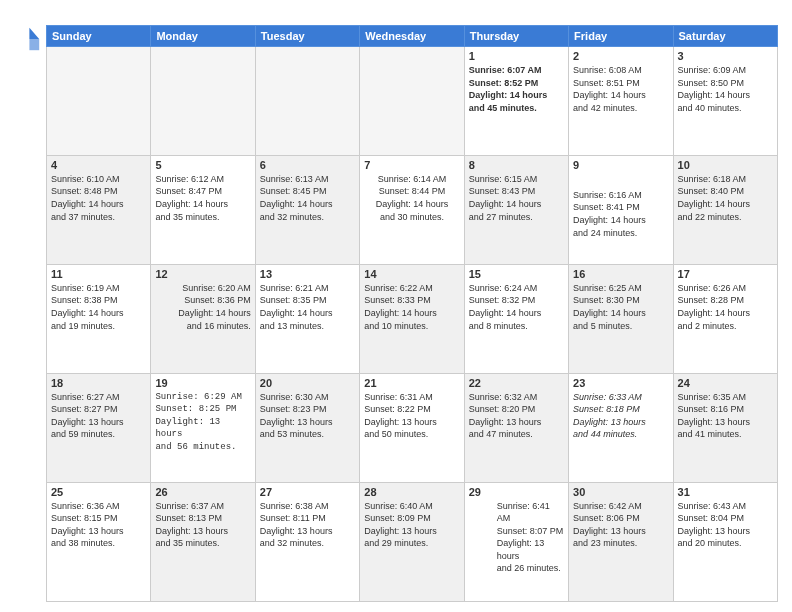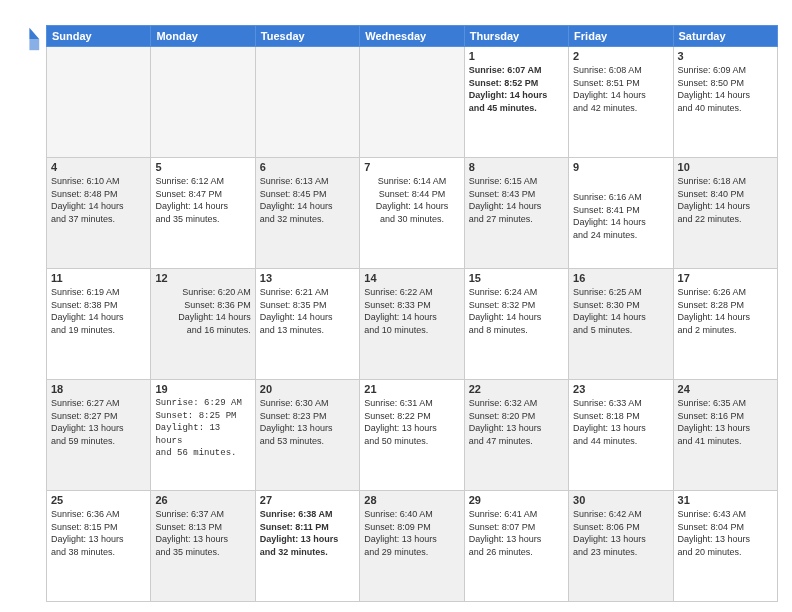--- a/index.html
+++ b/index.html
@@ -298,21 +298,21 @@
           </td>
           <td class="shaded">
             <span class="day-num">22</span>
             <div class="day-info" style="white-space: pre-line;">Sunrise: 6:32 AM
 Sunset: 8:20 PM
 Daylight: 13 hours
 and 47 minutes.</div>
           </td>
           <td>
             <span class="day-num">23</span>
-            <div class="day-info" style="white-space: pre-line;">Sunrise: 6:33 AM
+            <div class="day-info" style="white-space: pre-line; font-style: italic;">Sunrise: 6:33 AM
 Sunset: 8:18 PM
 Daylight: 13 hours
 and 44 minutes.</div>
           </td>
           <td class="shaded">
             <span class="day-num">24</span>
             <div class="day-info" style="white-space: pre-line;">Sunrise: 6:35 AM
 Sunset: 8:16 PM
 Daylight: 13 hours
 and 41 minutes.</div>
@@ -328,35 +328,35 @@
           </td>
           <td class="shaded">
             <span class="day-num">26</span>
             <div class="day-info" style="white-space: pre-line;">Sunrise: 6:37 AM
 Sunset: 8:13 PM
 Daylight: 13 hours
 and 35 minutes.</div>
           </td>
           <td>
             <span class="day-num">27</span>
-            <div class="day-info" style="white-space: pre-line; font-weight: bold;">Sunrise: 6:38 AM
+            <div class="day-info" style="white-space: pre-line;">Sunrise: 6:38 AM
 Sunset: 8:11 PM
 Daylight: 13 hours
 and 32 minutes.</div>
           </td>
           <td class="shaded">
             <span class="day-num">28</span>
             <div class="day-info" style="white-space: pre-line;">Sunrise: 6:40 AM
 Sunset: 8:09 PM
 Daylight: 13 hours
 and 29 minutes.</div>
           </td>
           <td>
             <span class="day-num">29</span>
-            <div class="day-info" style="white-space: pre-line;">Sunrise: 6:41 AM
+            <div class="day-info" style="white-space: pre-line; margin-left: 28px;">Sunrise: 6:41 AM
 Sunset: 8:07 PM
 Daylight: 13 hours
 and 26 minutes.</div>
           </td>
           <td class="shaded">
             <span class="day-num">30</span>
             <div class="day-info" style="white-space: pre-line;">Sunrise: 6:42 AM
 Sunset: 8:06 PM
 Daylight: 13 hours
 and 23 minutes.</div>

